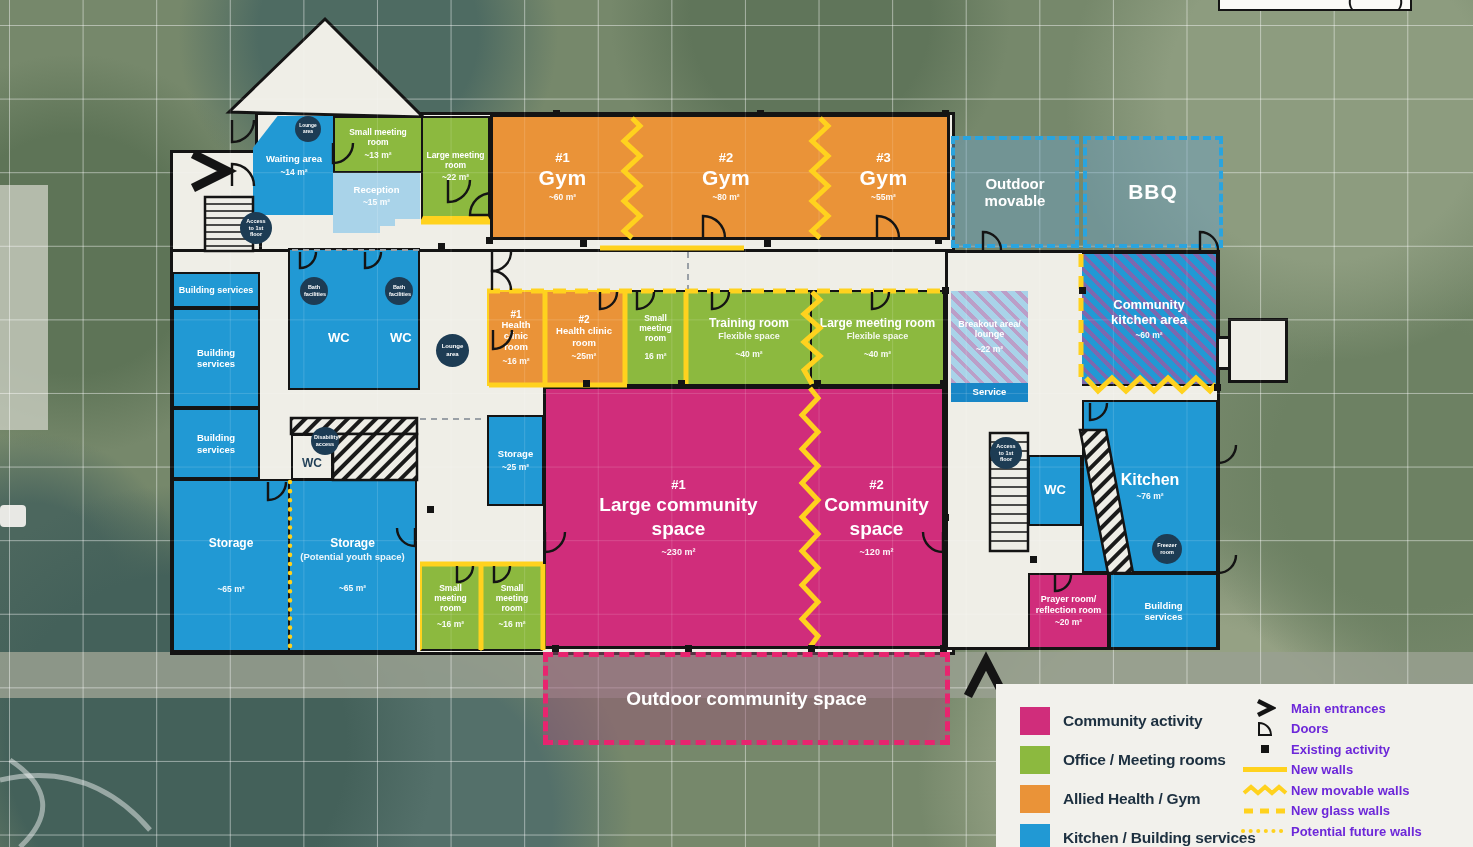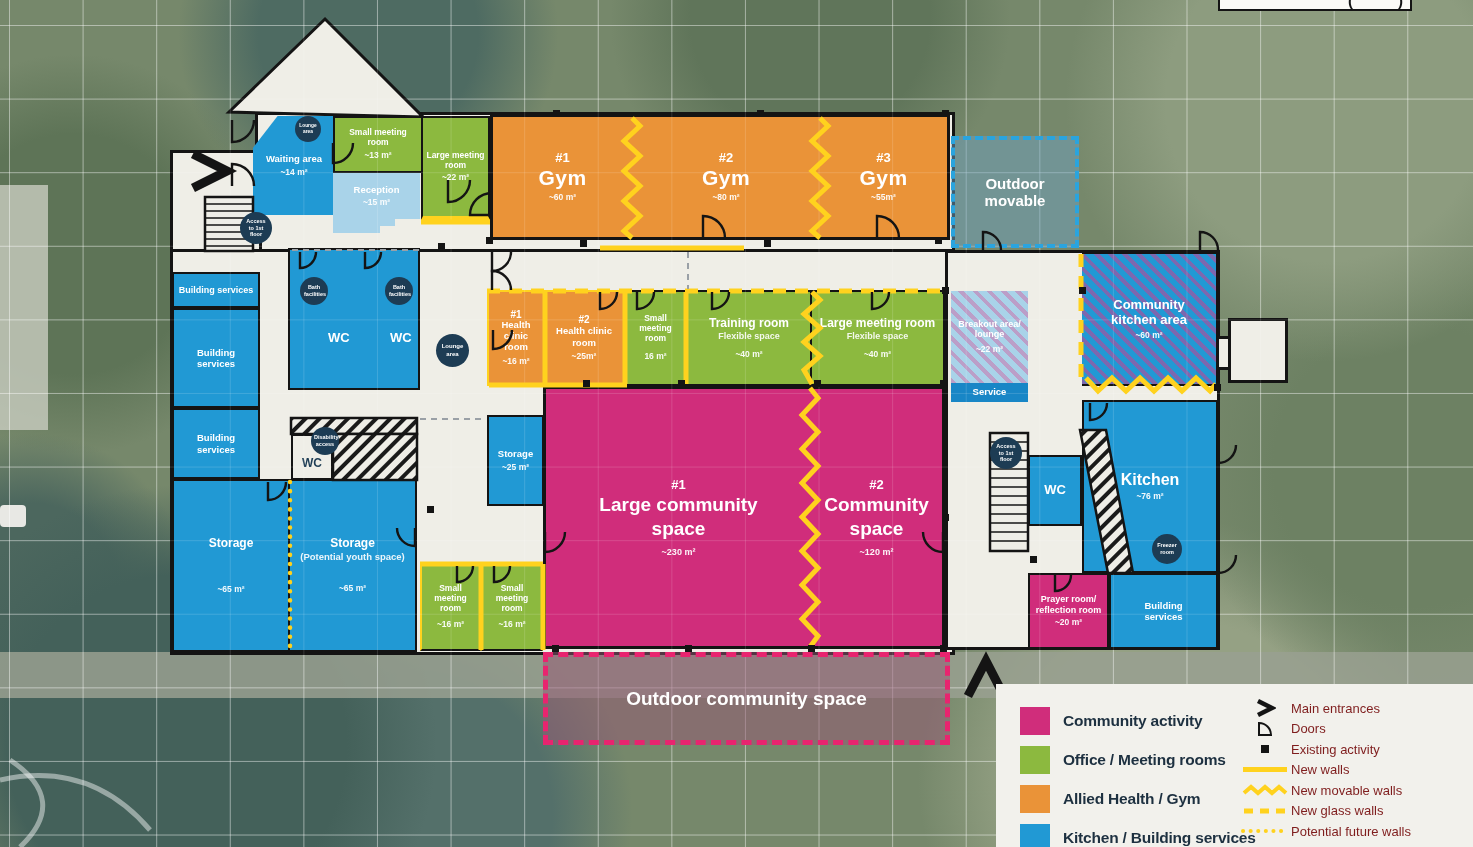--- a/index.html
+++ b/index.html
@@ -48,21 +48,21 @@
   svg.lines{position:absolute;left:0;top:0;z-index:40;pointer-events:none;}
   .legend{position:absolute;left:996px;top:684px;width:477px;height:163px;background:#f2f1ec;z-index:50;
      color:#1d3040;}
   .leg-cats{position:absolute;left:24px;top:22px;}
   .leg-row{display:flex;align-items:center;margin-bottom:10px;height:29px;}
   .leg-sq{width:30px;height:28px;margin-right:13px;flex:none;}
   .leg-lab{font-size:15.5px;font-weight:bold;letter-spacing:-.2px;}
   .leg-syms{position:absolute;left:243px;top:14px;}
   .sym-row{display:flex;align-items:center;height:20.5px;}
   .sym-ico{width:52px;display:flex;align-items:center;justify-content:center;flex:none;}
-  .sym-lab{font-size:13px;font-weight:normal;color:#7f1d1d;}
+  .sym-lab{font-size:13px;font-weight:bold;color:#6d28d9;}
   .scalebox{position:absolute;left:1218px;top:0;width:194px;height:11px;background:#fbfaf6;
      border:2px solid #141414;border-top:none;box-sizing:border-box;overflow:hidden;z-index:50;
      font-size:15px;font-weight:bold;color:#141414;}
   .scalebox span{position:absolute;top:-8px;}
 </style>
 </head>
 <body>
 
 <div class="stage">
 
@@ -217,20 +217,23 @@
   </div>
   <div class="r green" style="left:481px;top:563px;width:62px;height:88px;border-color:#ffd21e;border-bottom-color:#141414;">
     <span class="rname xs" style="width:52px;">Small meeting room</span>
     <span class="rarea" style="margin-top:6px;">~16 m²</span>
   </div>
 
   <div class="grid over"></div>
 
   <div class="outdoor" style="left:951px;top:136px;width:128px;height:112px;background:rgba(109,160,190,.5);border:4px dashed #2aa4de;font-size:15px;">
     <span style="width:80px;">Outdoor movable</span>
+  </div>
+  <div class="outdoor" style="left:1083px;top:136px;width:140px;height:112px;background:rgba(109,160,190,.5);border:4px dashed #2aa4de;font-size:21px;letter-spacing:1px;">
+    <span>BBQ</span>
   </div>
   <div class="outdoor" style="left:543px;top:652px;width:407px;height:93px;background:rgba(150,85,115,.5);border:5px dashed #e8246f;font-size:19px;">
     <span>Outdoor community space</span>
   </div>
 
   <svg class="lines" width="1473" height="847">
     <defs>
       <pattern id="hatch" patternUnits="userSpaceOnUse" width="10" height="10" patternTransform="rotate(45)">
         <rect width="10" height="10" fill="#efeee7"></rect>
         <line x1="2" y1="0" x2="2" y2="10" stroke="#1a1a1a" stroke-width="4"></line>

